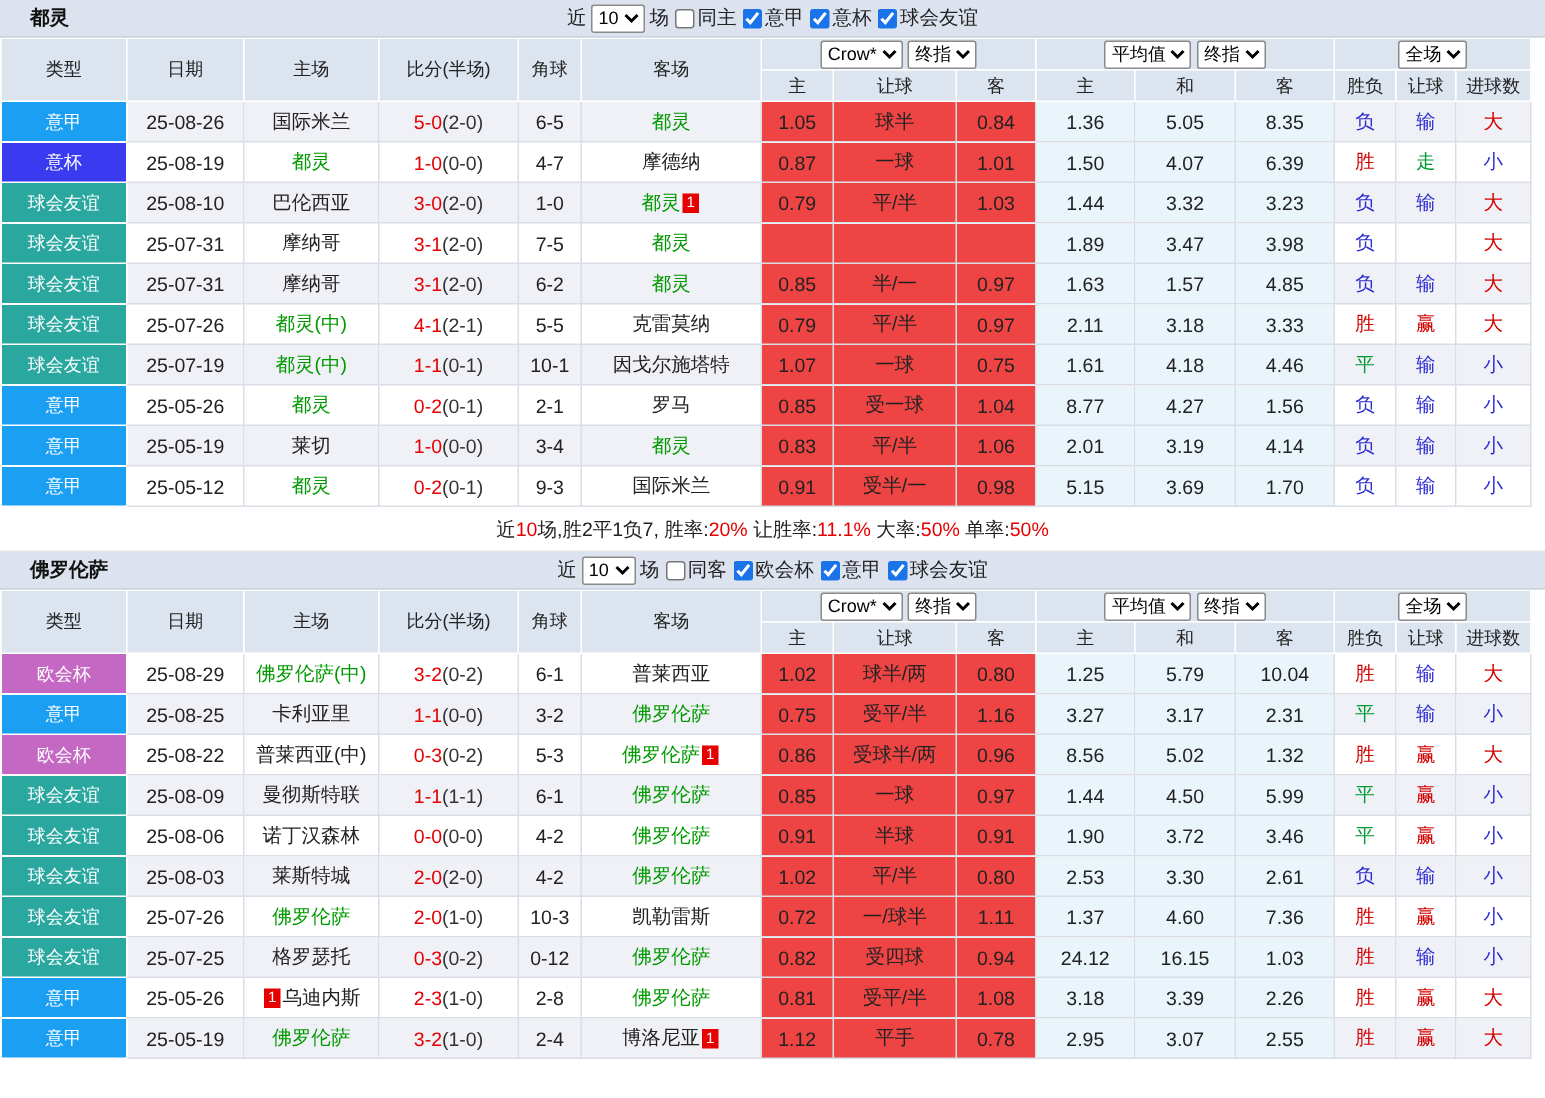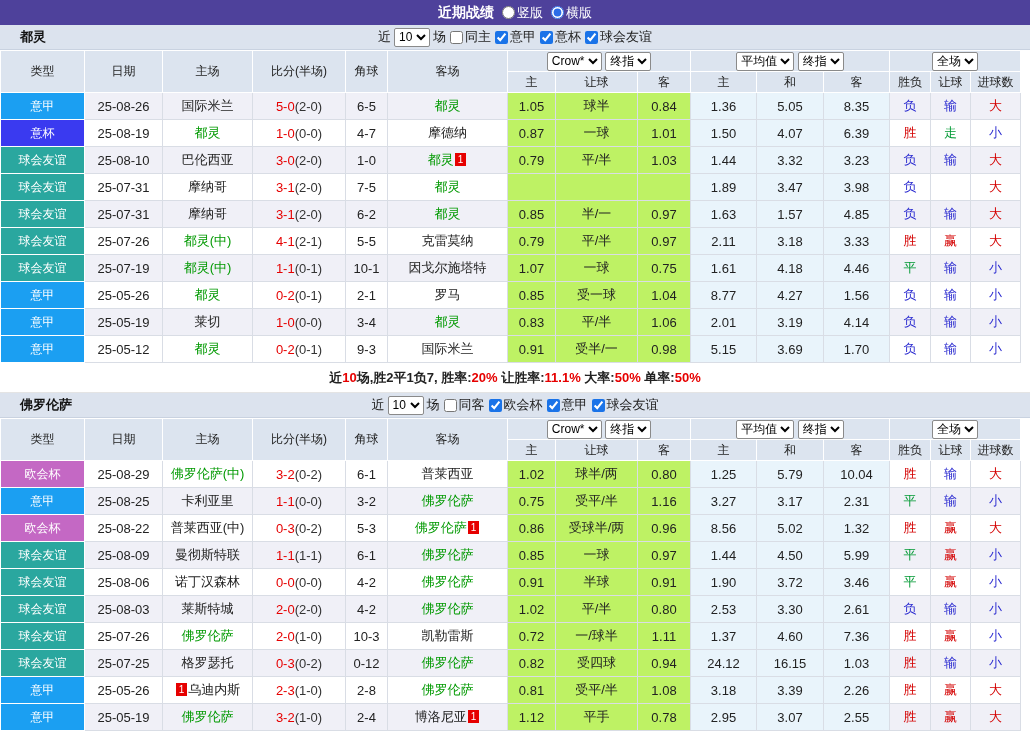--- a/index.html
+++ b/index.html
@@ -11,42 +11,31 @@
   .filterbar{height:24px;background:#dce3ee;position:relative;display:flex;align-items:center;justify-content:center;border-bottom:1px solid #c9d2e0;}
   .filterbar .team{position:absolute;left:20px;font-weight:bold;color:#111;}
   .filterbar .controls{display:flex;align-items:center;gap:3px;}
   .filterbar label{display:flex;align-items:center;gap:1px;}
   .filterbar input[type=checkbox]{margin:0 1px;accent-color:#1a73e8;width:13px;height:13px;}
   select{font-family:"Liberation Sans",sans-serif;font-size:12px;height:19px;background:#fff;border:1px solid #8a8a8a;border-radius:2px;}
   table{border-collapse:collapse;table-layout:fixed;width:998px;}
   thead th{background:#dce4ef;border:1px solid #ffffff;font-weight:normal;height:20px;font-size:12px;padding:0;}
   tbody td{border:1px solid #d9dde5;height:26px;text-align:center;padding:0;white-space:nowrap;overflow:hidden;background:#fff;}
   td.type{color:#fff;font-size:12px;border:1px solid #fff;}
-  td.cream{background:#bef264;}
+  td.cream{background:#ef4444;}
   td.blue{background:#e9f4fb;}
   tr.alt td.plain{background:#f0f0f7;}
   .score-ht{color:#333;}
   .badge{display:inline-block;background:#e60000;color:#fff;font-size:10px;line-height:13px;padding:0 3px;margin:0 1px;vertical-align:1px;}
-  .summary{height:29px;line-height:29px;text-align:center;background:#fff;border-bottom:1px solid #e4e4e4;font-size:13px;color:#222;font-weight:bold;}
+  .summary{height:29px;line-height:29px;text-align:center;background:#fff;border-bottom:1px solid #e4e4e4;font-size:13px;color:#222;}
 </style>
 </head>
 <body>
 
 <div class="page">
-  <div class="titlebar">
-    <span class="title">近期战绩</span>
-    <label>
-      <input type="radio" name="layout" style="">
-      <span>竖版</span>
-    </label>
-    <label>
-      <input type="radio" name="layout" checked="" style="">
-      <span>横版</span>
-    </label>
-  </div>
   <div id="sections">
       <div class="filterbar">
         <span class="team">都灵</span>
         <span class="controls">
           <span>近</span>
           <select><option>10</option></select>
           <span>场</span>
           <label>
             <input type="checkbox" style="">
             <span>同主</span>

